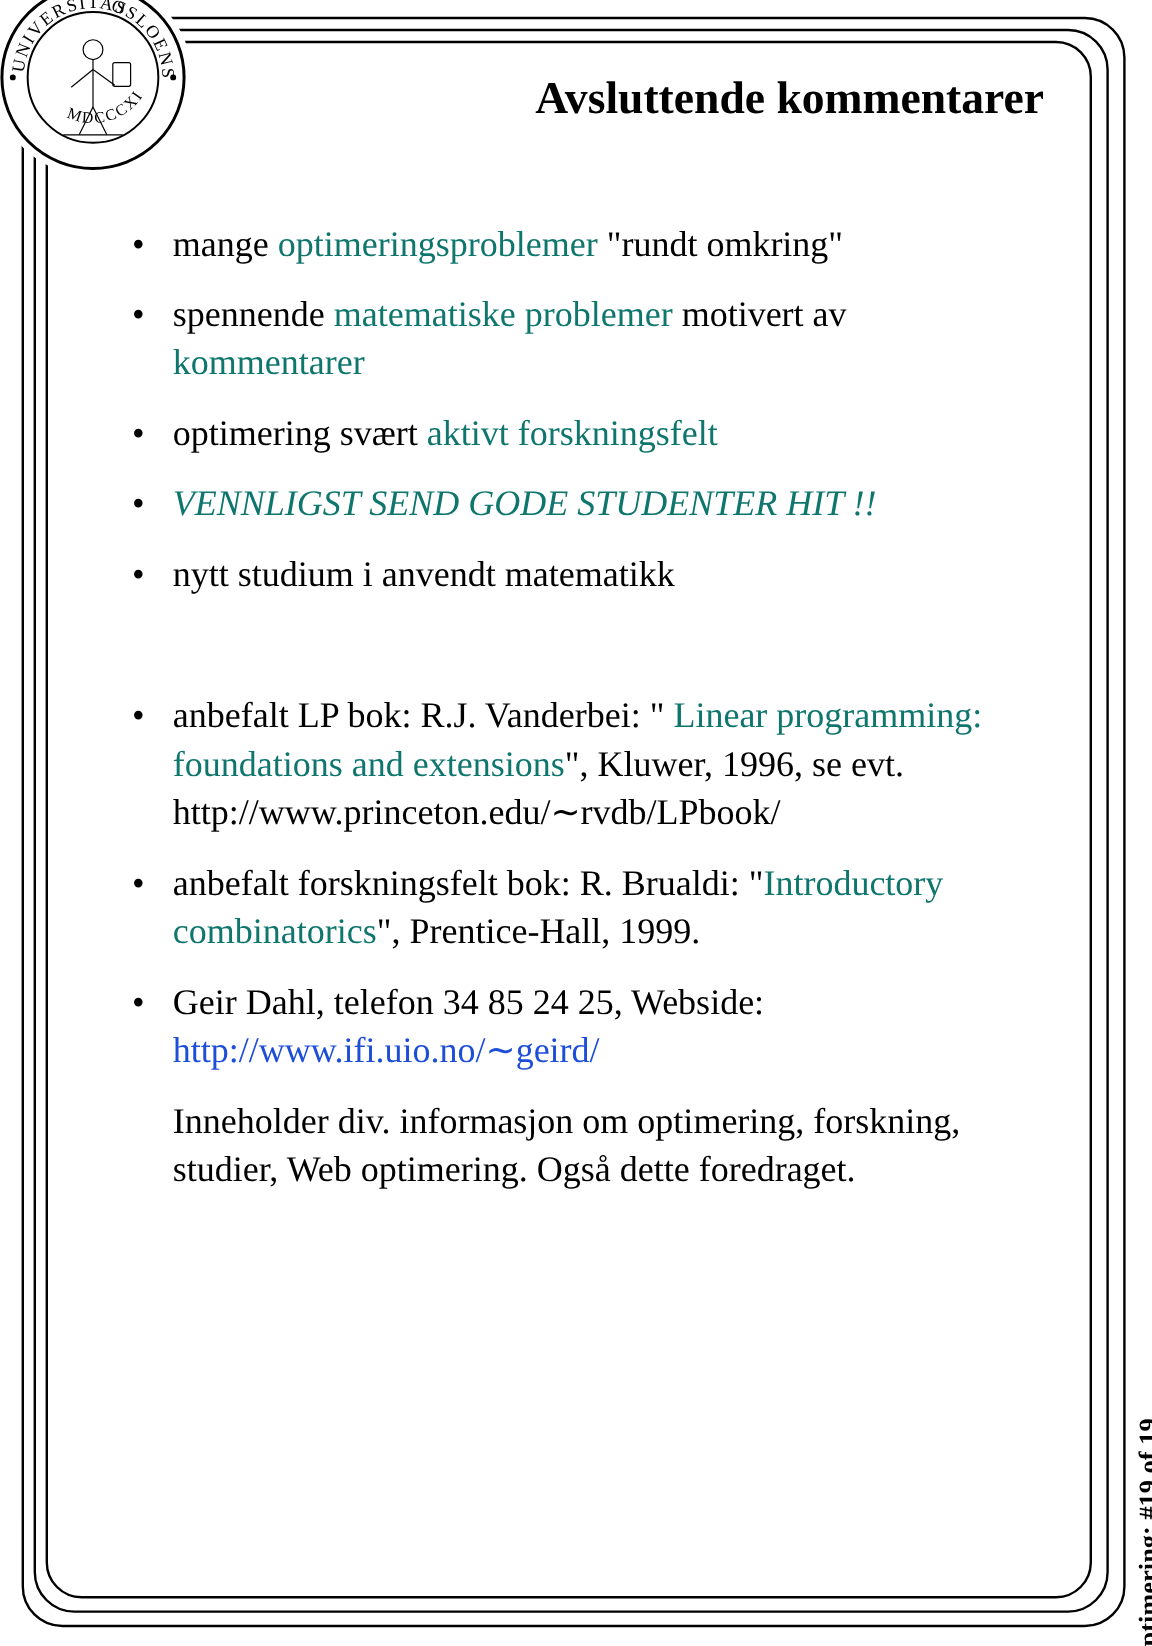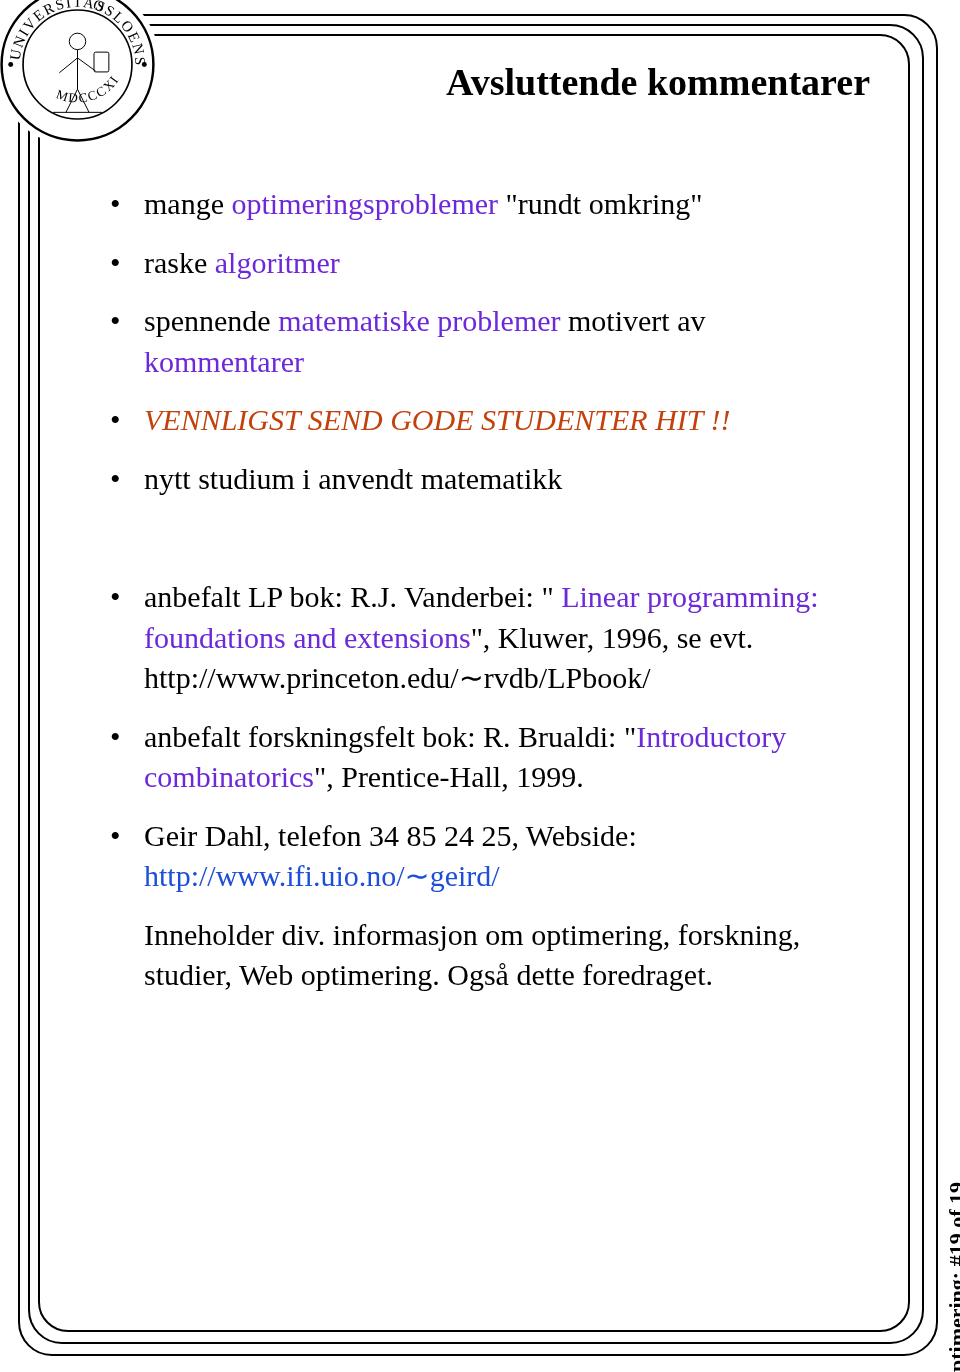--- a/index.html
+++ b/index.html
@@ -78,22 +78,22 @@
     top: 0;
     font-size: 30px;
   }
   ul.bullets li.indent {
     padding-left: 34px;
   }
   ul.bullets li.indent::before { content: ""; }
 
   .gap { height: 60px; }
 
-  .k-blue  { color: #6d28d9; }
-  .k-red   { color: #c2410c; font-style: italic; margin-top: 45px; }
+  .k-blue  { color: #0f766e; }
+  .k-red   { color: #0f766e; font-style: italic; margin-top: 45px; }
   .k-redup { color: #1d4ed8; }
 
   .sidelabel {
     position: absolute;
     right: -10px;
     bottom: 190px;
     transform: rotate(-90deg);
     transform-origin: right bottom;
     font-size: 22px;
     font-weight: bold;
@@ -142,24 +142,24 @@
   </div>
 
   <div class="content">
     <h1 class="title">Avsluttende kommentarer</h1>
 
     <ul class="bullets">
       <li>
         <span>mange </span><span class="k-blue">optimeringsproblemer</span><span> "rundt omkring"</span>
       </li>
       <li>
-        <span>raske </span><span class="k-blue">algoritmer</span>
+        <span>spennende </span><span class="k-blue">matematiske problemer</span><span> motivert av </span><span class="k-blue">kommentarer</span>
       </li>
       <li>
-        <span>spennende </span><span class="k-blue">matematiske problemer</span><span> motivert av </span><span class="k-blue">kommentarer</span>
+        <span>optimering svært </span><span class="k-blue">aktivt forskningsfelt</span>
       </li>
       <li>
         <span class="k-red">VENNLIGST SEND GODE STUDENTER HIT !!</span>
       </li>
       <li>
         <span>nytt studium i anvendt matematikk</span>
       </li>
     </ul>
 
     <div class="gap"></div>

